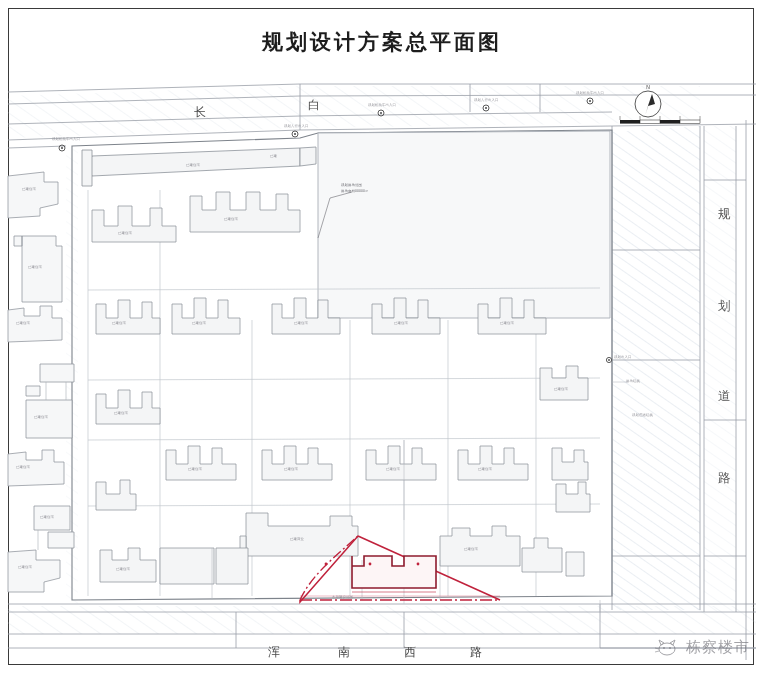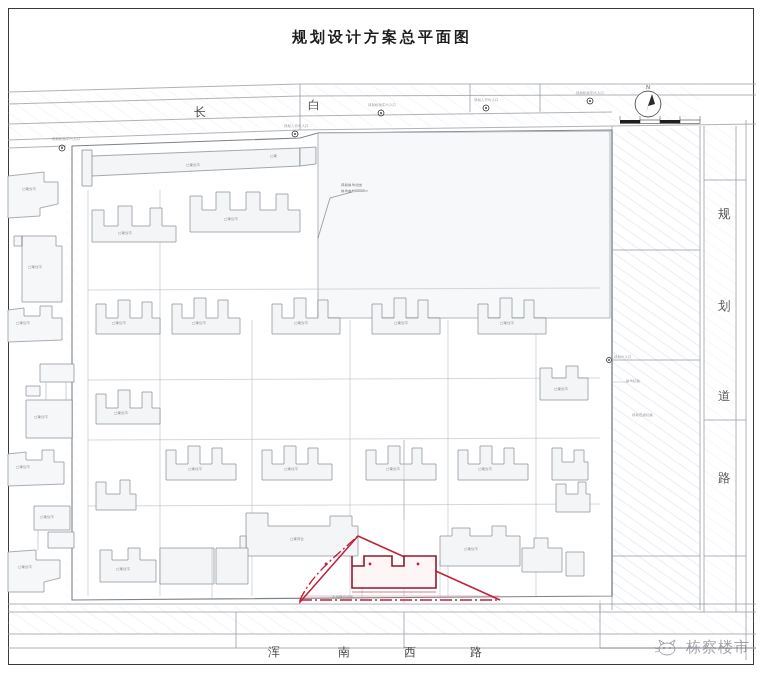--- a/index.html
+++ b/index.html
@@ -4,21 +4,21 @@
 <style>
   html,body{margin:0;padding:0;background:#ffffff;}
   body{width:764px;height:673px;font-family:"Liberation Sans","DejaVu Sans",sans-serif;}
   #page{position:relative;width:764px;height:673px;overflow:hidden;background:#fff;}
 
   
   .frame{position:absolute;left:8px;top:8px;width:746px;height:657px;border:1.6px solid #3a3a3a;box-sizing:border-box;}
 
   
   .title{position:absolute;left:0;top:28px;width:764px;text-align:center;font-family:"DejaVu Serif","Liberation Serif",serif;
-         font-size:15px;letter-spacing:3px;color:#1d1d1d;font-weight:700;}
+         font-size:21px;letter-spacing:3px;color:#1d1d1d;font-weight:700;}
 
   
   svg.layer{position:absolute;left:0;top:0;width:764px;height:673px;}
 
   
   .roadchar{position:absolute;font-family:"DejaVu Serif","Liberation Serif",serif;color:#4a4a4a;font-size:12px;}
   .vchar{position:absolute;font-family:"DejaVu Serif","Liberation Serif",serif;color:#555;font-size:12.5px;}
 
   
   .micro{position:absolute;font-size:3.4px;line-height:3.8px;color:#8d8d94;white-space:nowrap;

